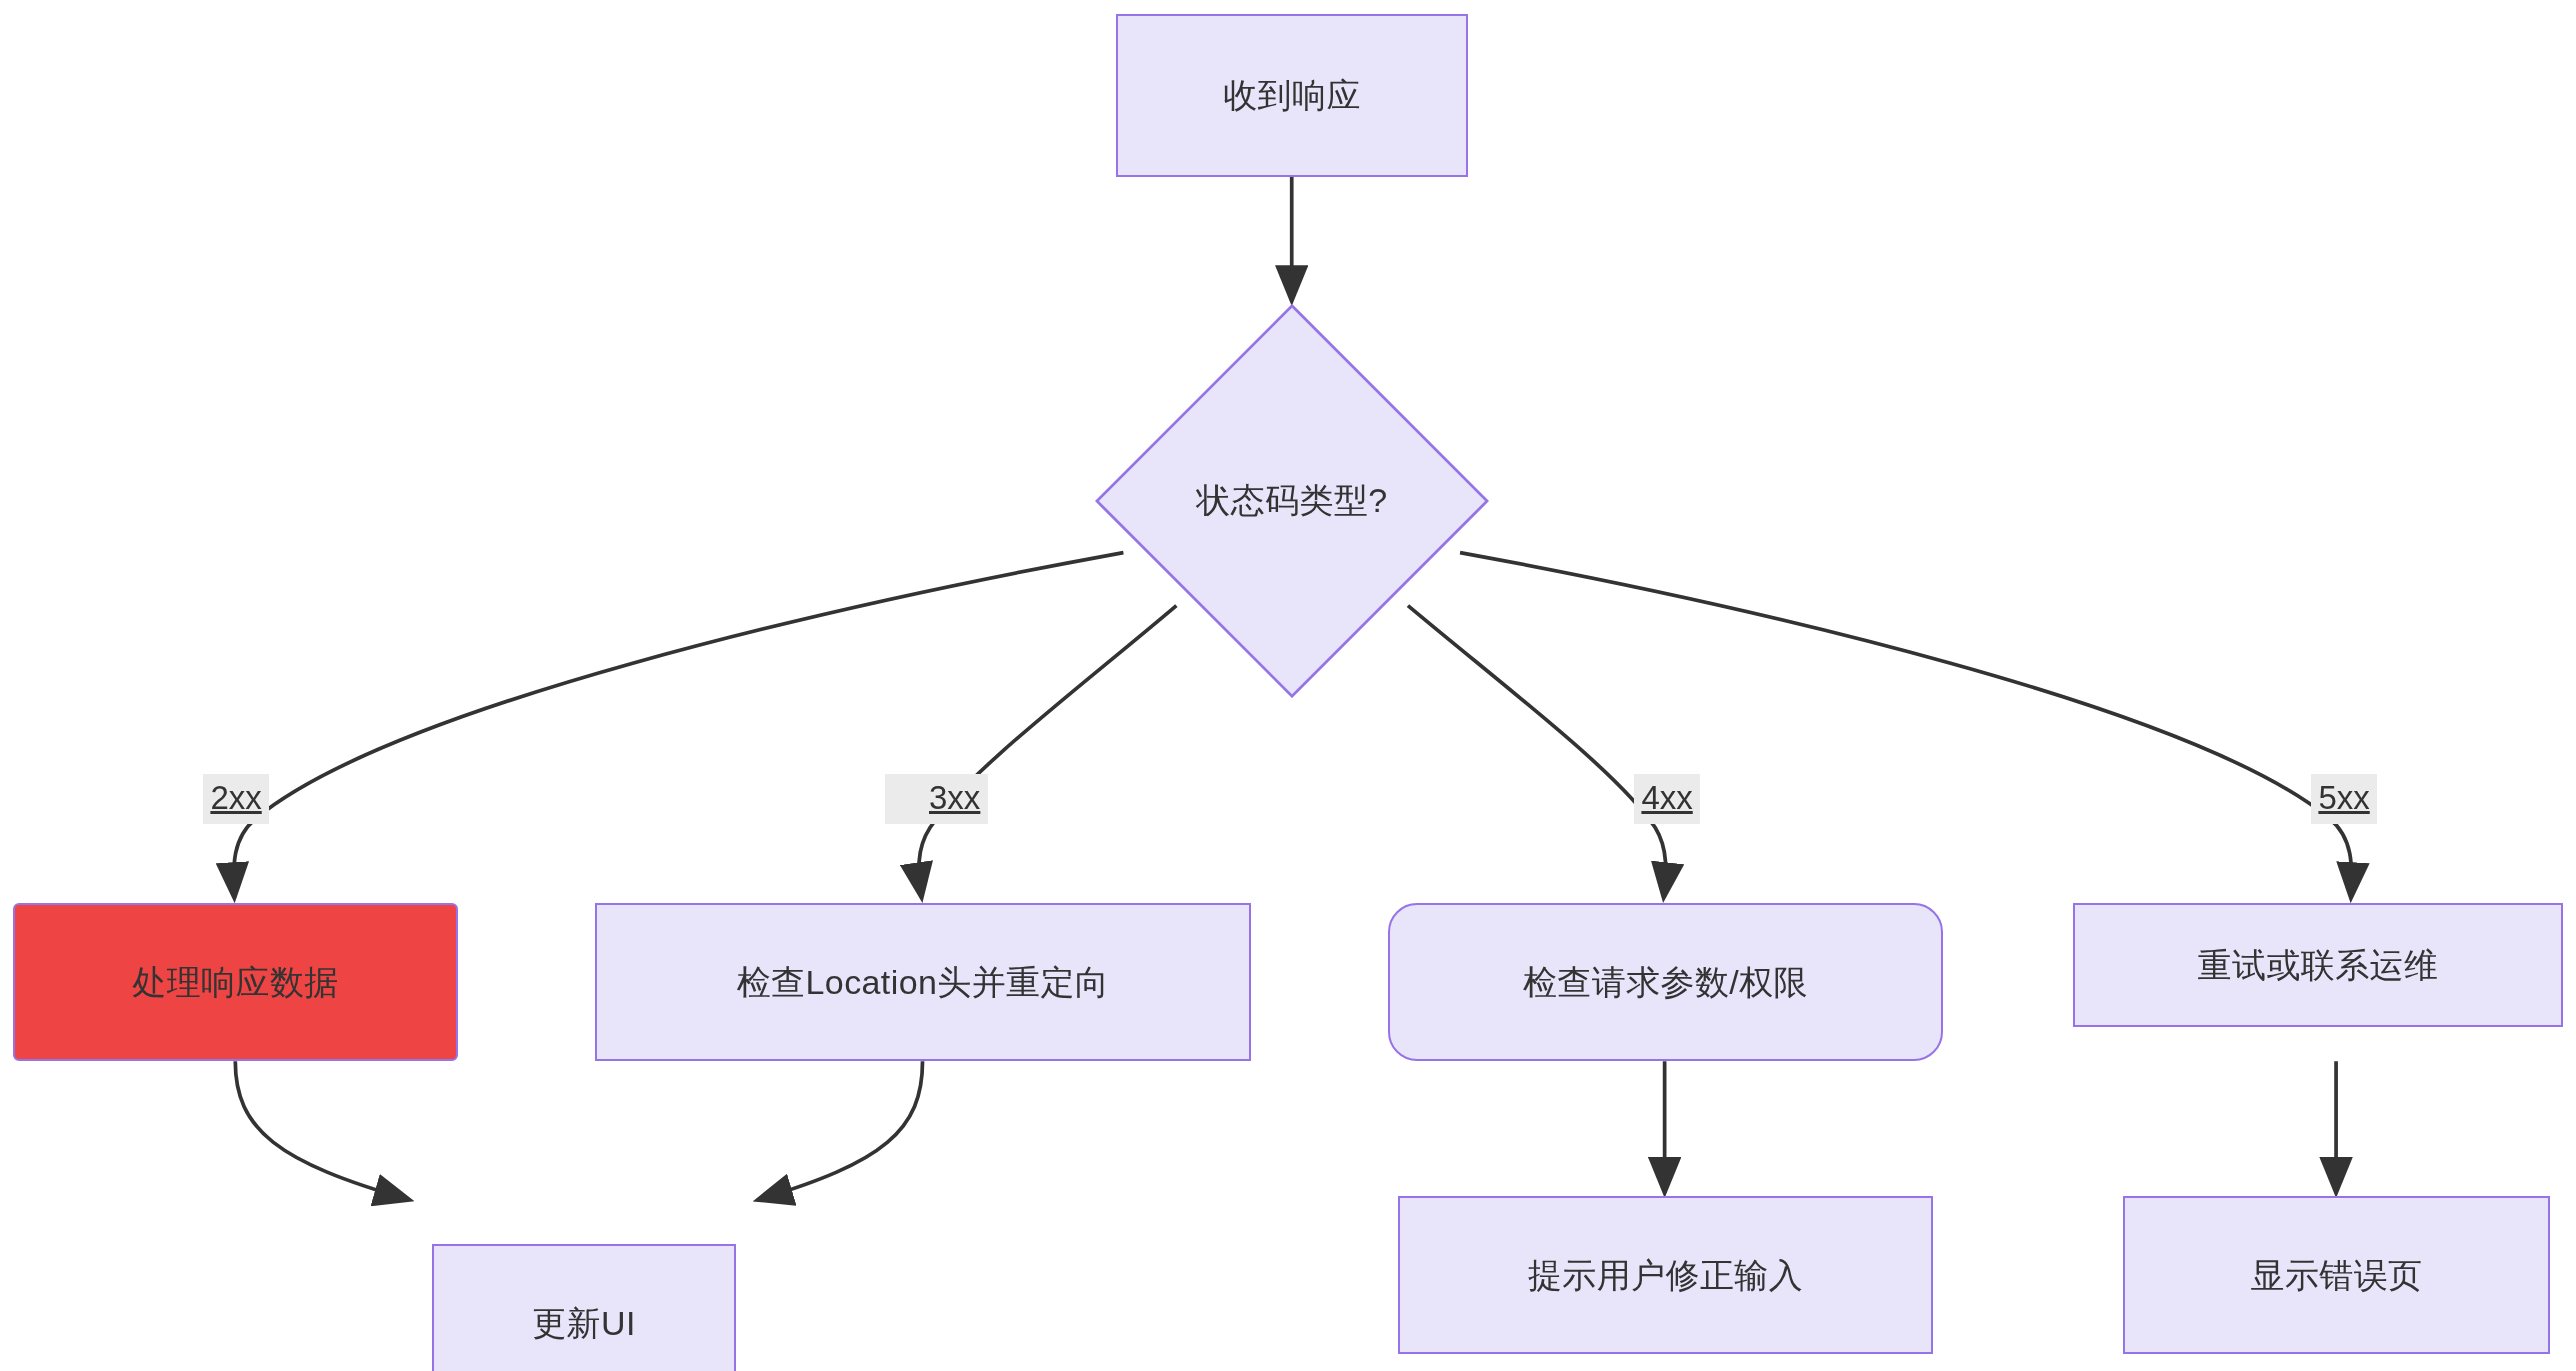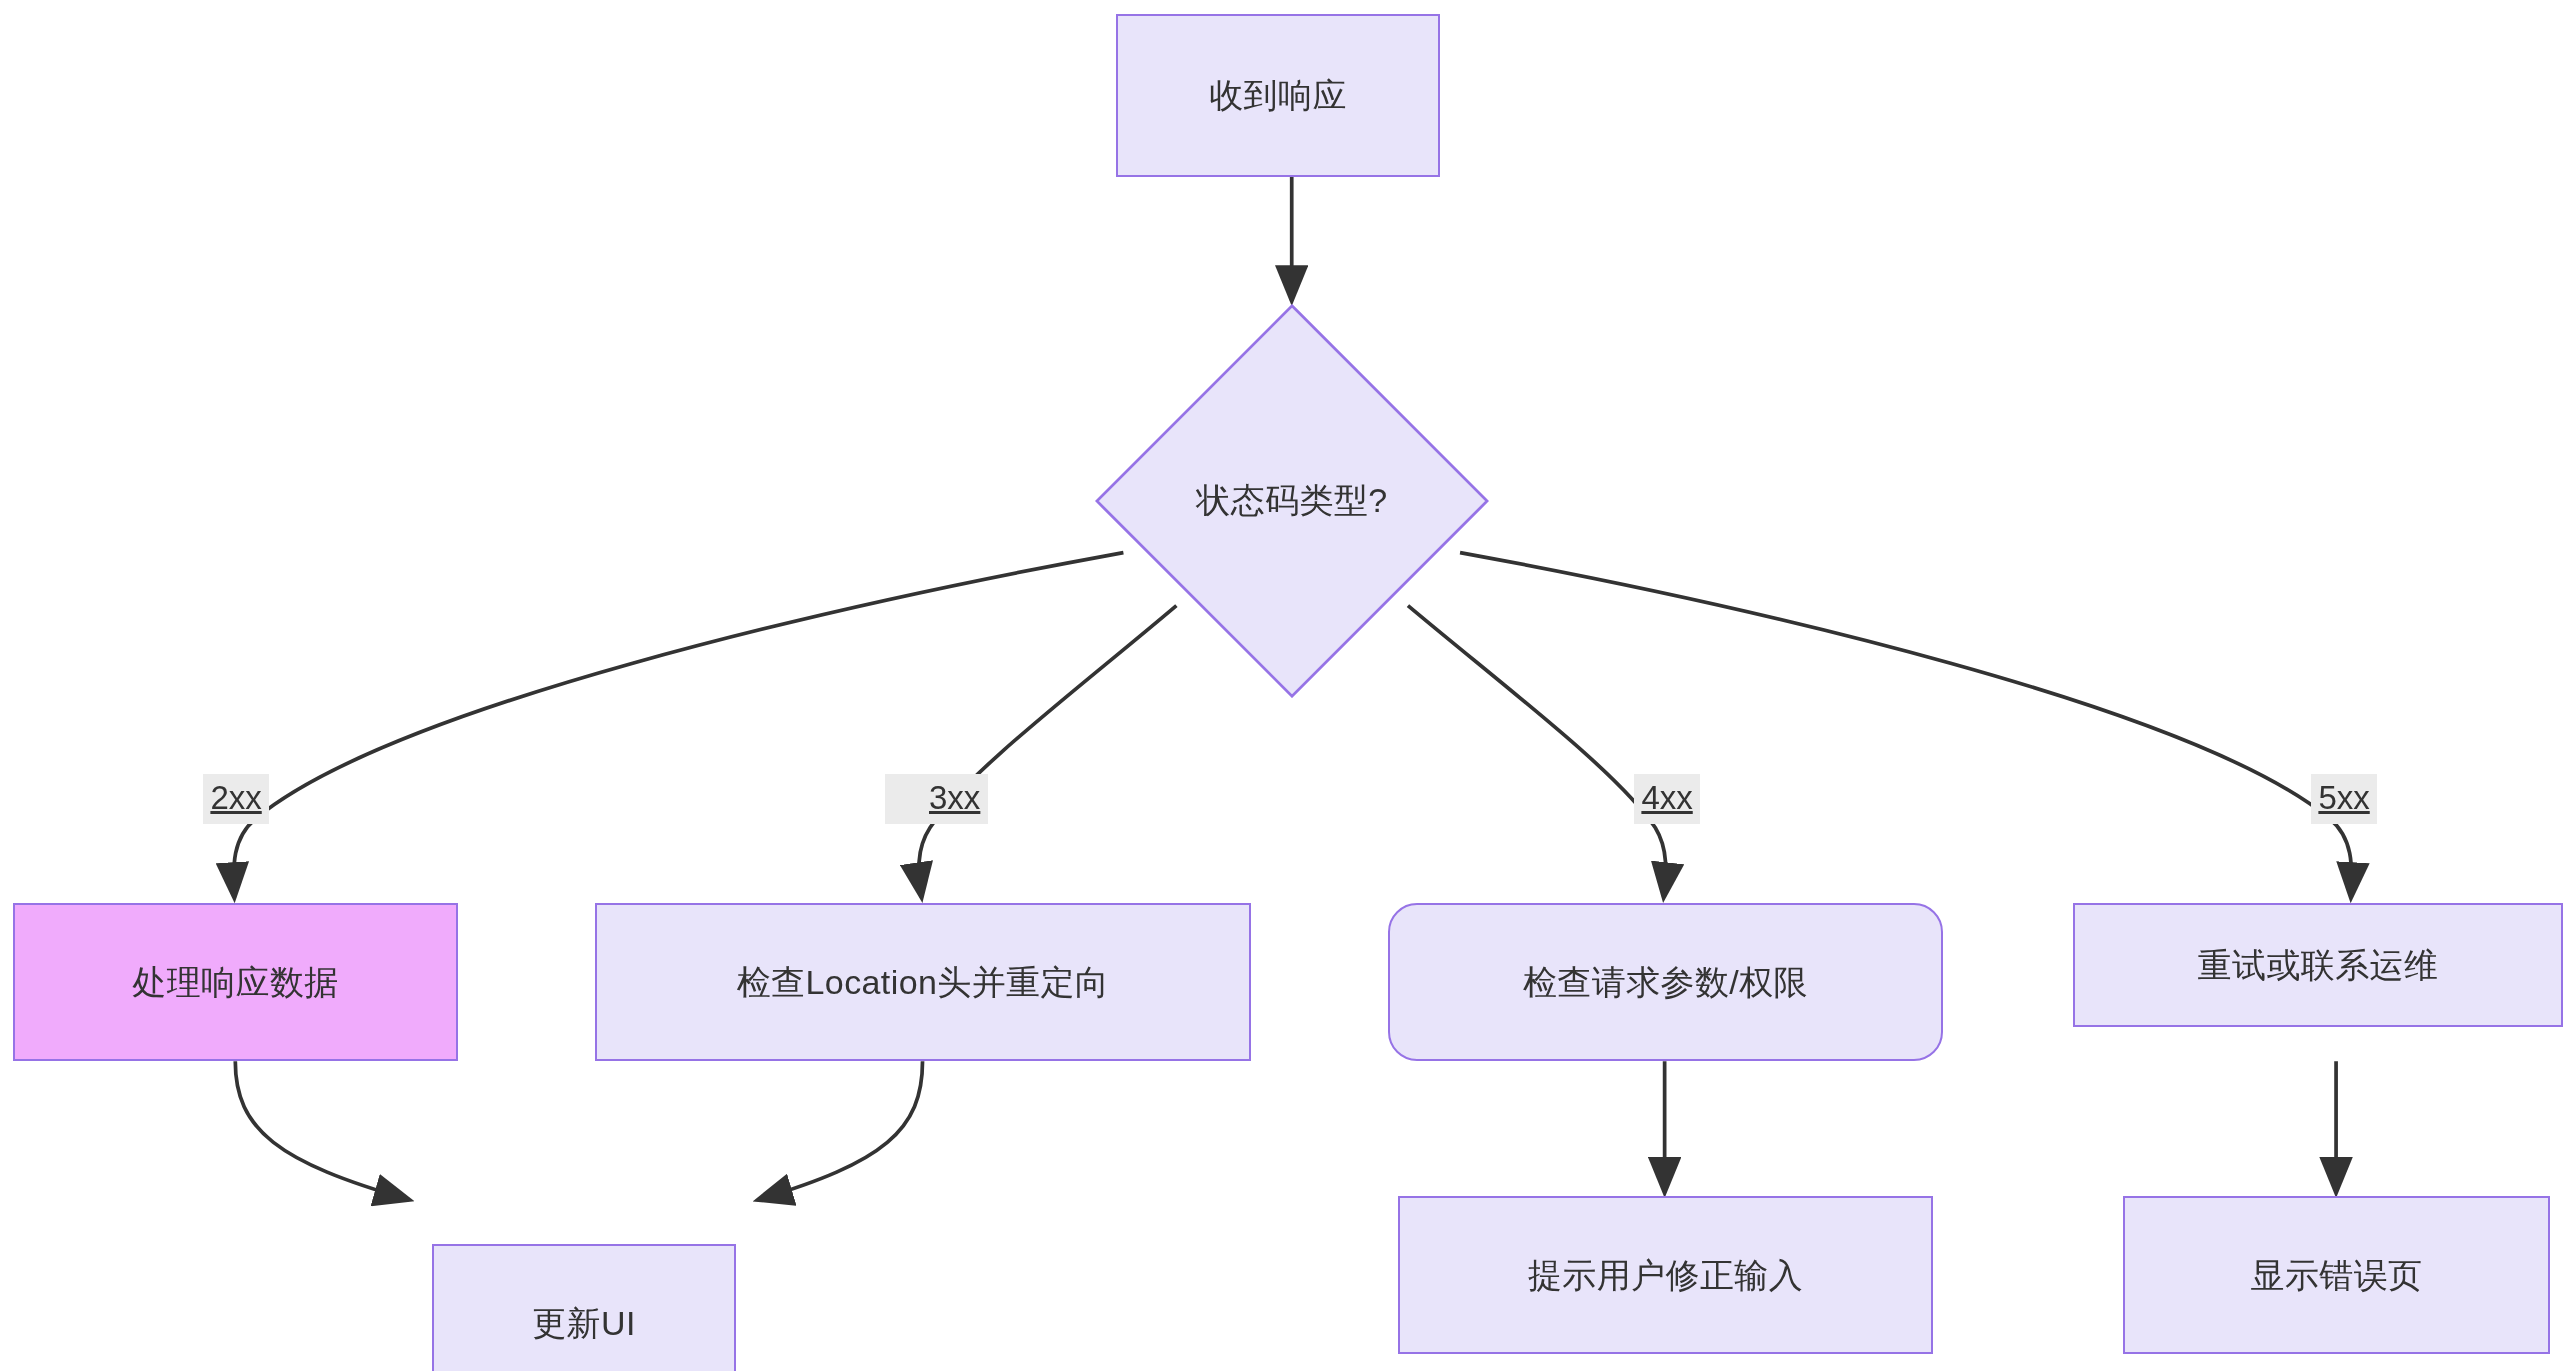--- a/index.html
+++ b/index.html
@@ -91,30 +91,30 @@
         <path d="M1514,651 C1620,740 1740,830 1780,890 C1794,913 1792,938 1789,965" fill="none" stroke="#333333" stroke-width="4" marker-end="url(#arrowhead)"></path>
         <path d="M1570,594 C1875,650 2360,760 2505,880 C2530,901 2530,930 2528,965" fill="none" stroke="#333333" stroke-width="4" marker-end="url(#arrowhead)"></path>
         <path d="M253,1141 C253,1215 300,1250 440,1290" fill="none" stroke="#333333" stroke-width="4" marker-end="url(#arrowhead)"></path>
         <path d="M992,1141 C992,1215 950,1250 815,1290" fill="none" stroke="#333333" stroke-width="4" marker-end="url(#arrowhead)"></path>
         <path d="M1790,1141 L1790,1282" fill="none" stroke="#333333" stroke-width="4" marker-end="url(#arrowhead)"></path>
         <path d="M2512,1141 L2512,1282" fill="none" stroke="#333333" stroke-width="4" marker-end="url(#arrowhead)"></path>
       </g>
   </svg>
 
   <div id="node-layer">
-      <div class="node" style="left: 1116px; top: 14px; width: 324px; height: 163px; background: rgb(232, 228, 250); border-color: rgb(150, 115, 230); color: rgb(51, 51, 51);">
+      <div class="node" style="left: 1116px; top: 14px; width: 352px; height: 163px; background: rgb(232, 228, 250); border-color: rgb(150, 115, 230); color: rgb(51, 51, 51);">
         <span class="node-label">收到响应</span>
       </div>
       <div class="diamond-wrap" style="left: 1095px; top: 304px; width: 394px; height: 394px;">
         <svg class="diamond-shape" viewBox="0 0 424 424">
           <polygon points="212,2 422,212 212,422 2,212" fill="#e8e4fa" stroke="#9673e6" stroke-width="3"></polygon>
         </svg>
         <span class="diamond-text">状态码类型?</span>
       </div>
-      <div class="node" style="left: 13px; top: 903px; width: 445px; height: 158px; background: #f0abfc; border-color: rgb(150, 115, 230); color: rgb(51, 51, 51);">
+      <div class="node" style="left: 13px; top: 903px; width: 445px; height: 158px; background: #ef4444; border-color: rgb(150, 115, 230); color: rgb(51, 51, 51); border-radius: 6px;">
         <span class="node-label">处理响应数据</span>
       </div>
       <div class="node" style="left: 595px; top: 903px; width: 656px; height: 158px; background: rgb(232, 228, 250); border-color: rgb(150, 115, 230); color: rgb(51, 51, 51);">
         <span class="node-label">检查Location头并重定向</span>
       </div>
       <div class="node" style="left: 1388px; top: 903px; width: 555px; height: 158px; background: rgb(232, 228, 250); border-color: rgb(150, 115, 230); color: rgb(51, 51, 51); border-radius: 29px;">
         <span class="node-label">检查请求参数/权限</span>
       </div>
       <div class="node" style="left: 2073px; top: 903px; width: 490px; height: 124px; background: rgb(232, 228, 250); border-color: rgb(150, 115, 230); color: rgb(51, 51, 51);">
         <span class="node-label">重试或联系运维</span>

